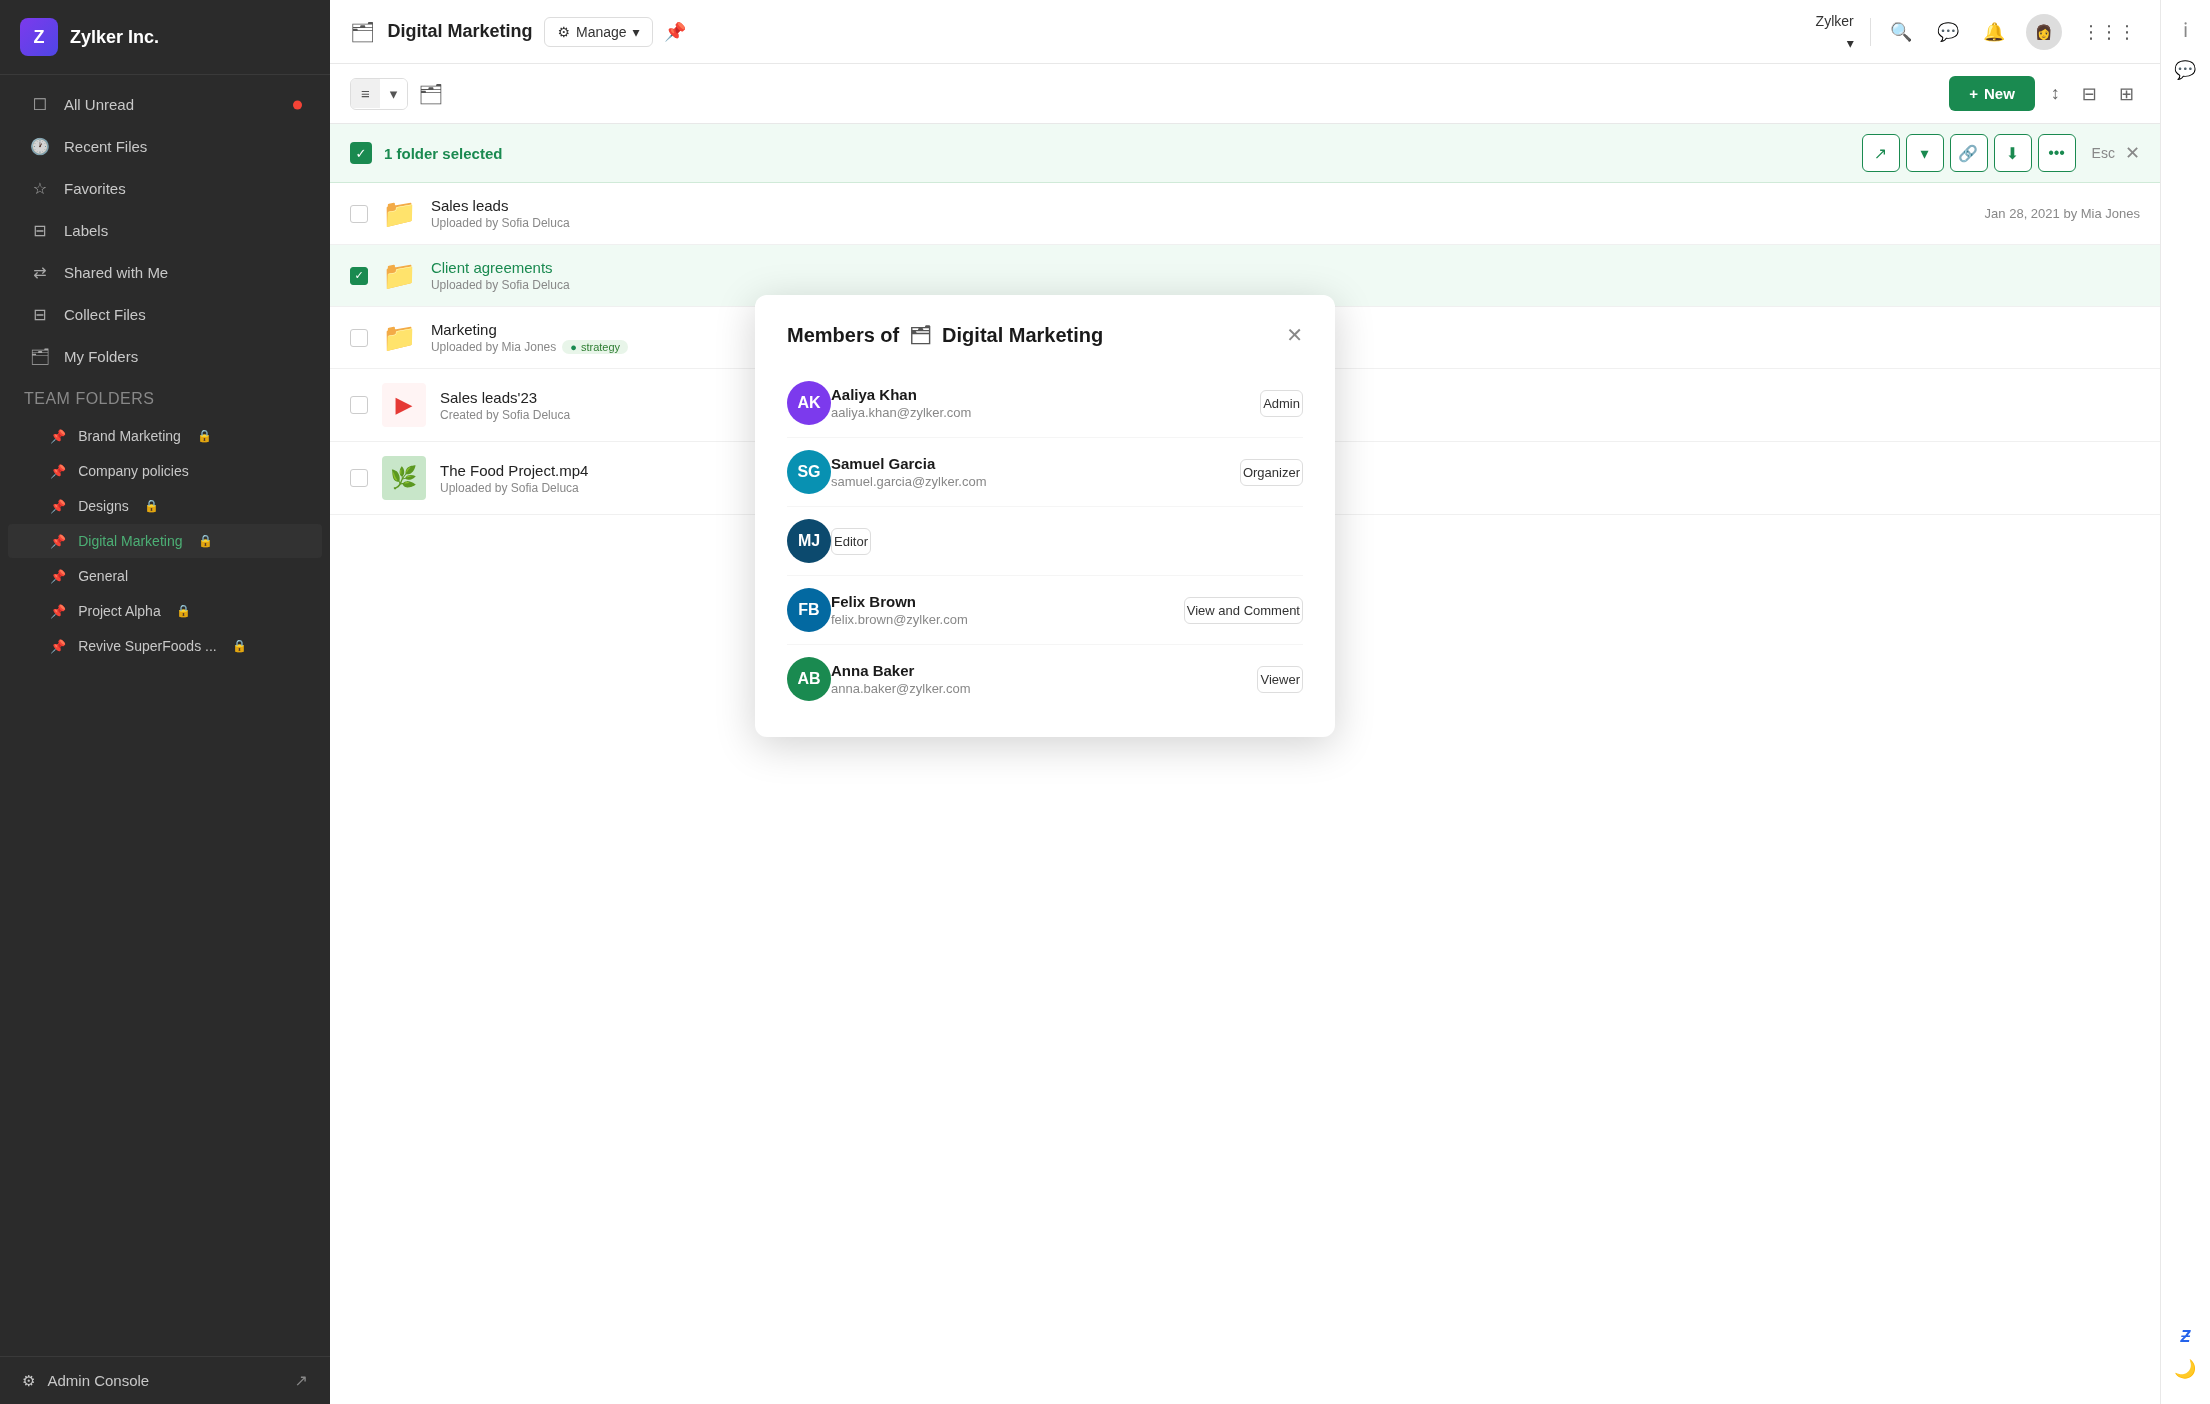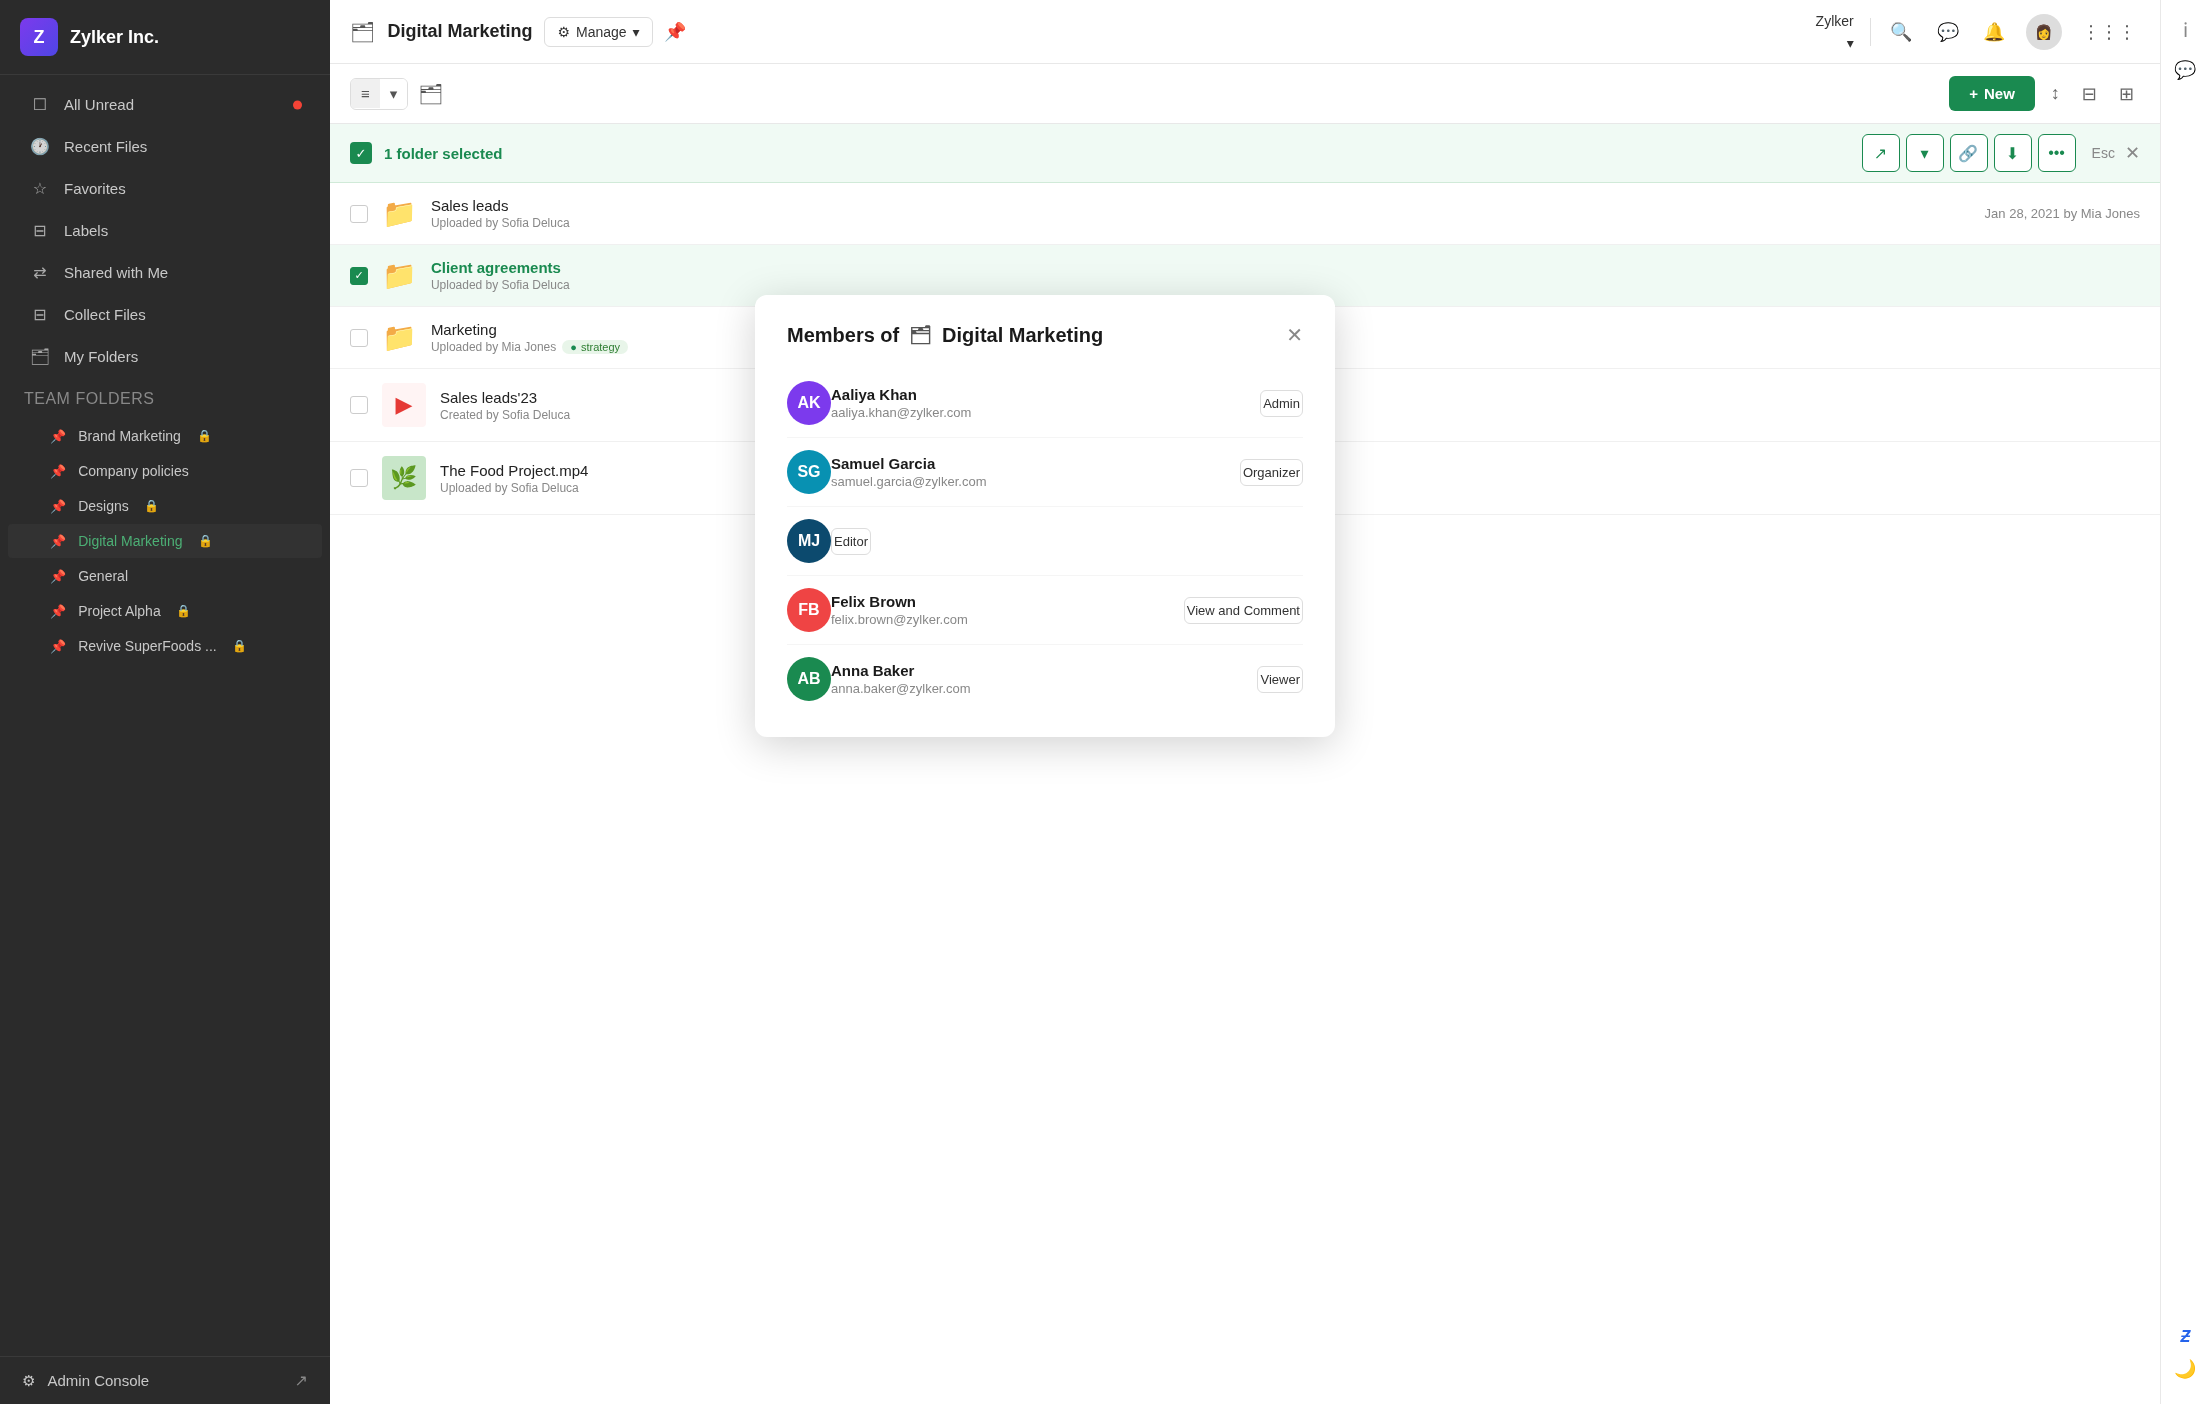--- a/index.html
+++ b/index.html
@@ -299,21 +299,21 @@
     }
     .file-checkbox.checked {
       background: #1a8a50;
       border-color: #1a8a50;
       color: white;
       font-size: 11px;
     }
     .file-folder-icon { font-size: 28px; flex-shrink: 0; }
     .file-info { flex: 1; min-width: 0; }
     .file-name { font-size: 15px; font-weight: 500; color: #222; }
-    .file-name.selected-name { color: #1a8a50; font-weight: 700; }
+    .file-name.selected-name { color: #1a8a50; font-weight: 400; }
     .file-sub { font-size: 12px; color: #888; margin-top: 2px; display: flex; align-items: center; gap: 6px; }
     .file-tag {
       background: #e8f5e9;
       color: #2e7d32;
       border-radius: 10px;
       padding: 1px 8px;
       font-size: 11px;
       display: inline-flex;
       align-items: center;
       gap: 4px;
@@ -416,21 +416,21 @@
       font-size: 13px;
       color: #333;
       background: #fff;
       cursor: pointer;
       white-space: nowrap;
     }
 
     
     .av-purple { background: #7c3aed; color: white; }
     .av-green { background: #1a8a50; color: white; }
-    .av-blue { background: #ef4444; color: white; }
+    .av-blue { background: #0369a1; color: white; }
     .av-brown { background: #0c4a6e; color: white; }
     .av-teal { background: #0891b2; color: white; }
 
     
     .bottom-icons {
       margin-top: auto;
       display: flex;
       flex-direction: column;
       align-items: center;
       gap: 12px;

